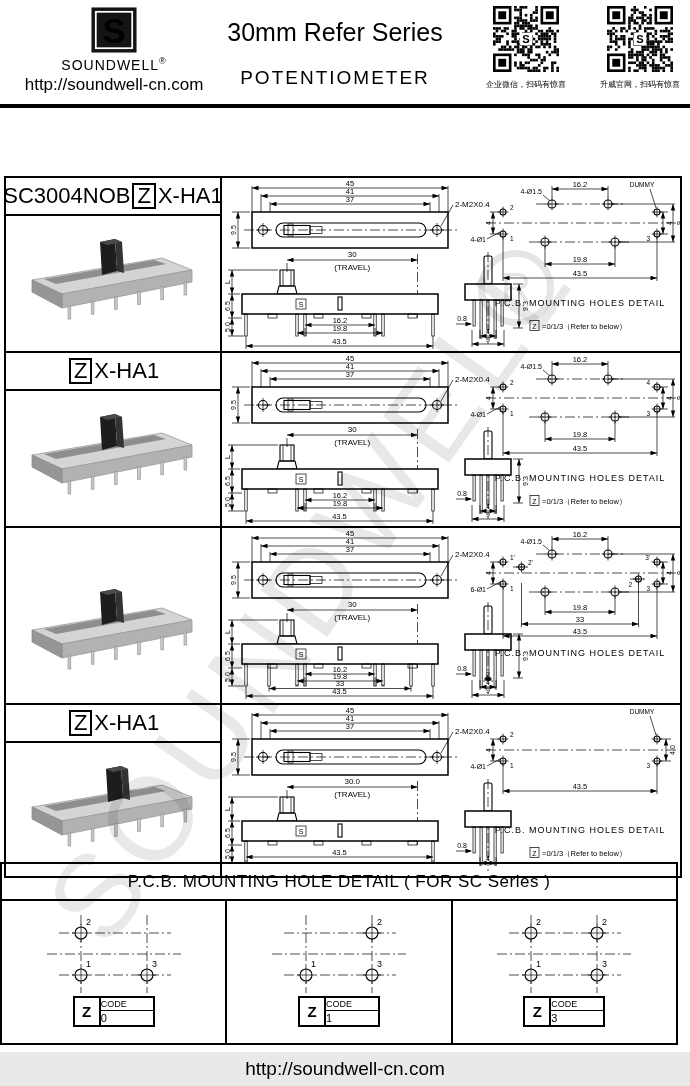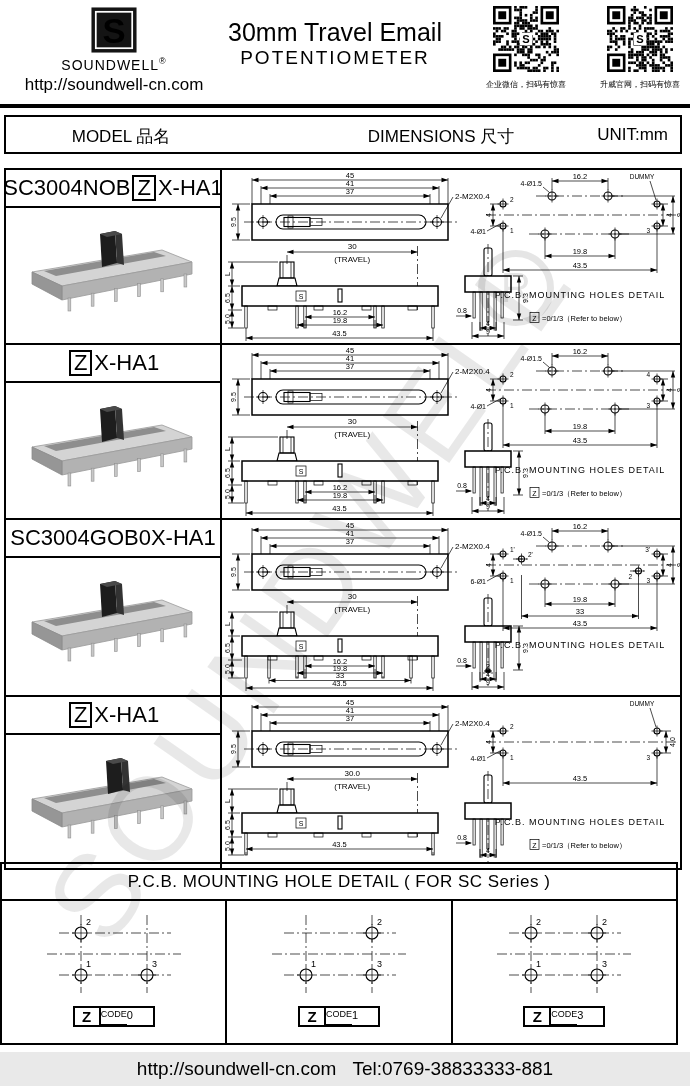--- a/index.html
+++ b/index.html
@@ -7,34 +7,34 @@
         font-family:"Liberation Sans",sans-serif;color:#000}
   
   .hdr{position:absolute;left:0;top:0;width:690px;height:103px}
   .logo-block{position:absolute;left:14px;top:4px;width:200px;text-align:center}
   .logo-ic{display:block;margin:0 auto}
   .brand-line{font-size:14px;letter-spacing:1px}
   .brand-line .reg{font-size:9px;vertical-align:super}
   .brand-url{font-size:17px;margin-top:2px;white-space:nowrap}
   .title-block{position:absolute;left:215px;top:18px;width:240px;text-align:center}
   .t1{font-size:25px}
-  .t2{font-size:19px;letter-spacing:2px;margin-top:0}
+  .t2{font-size:19px;letter-spacing:2px;margin-top:20px}
   .qr-wrap{position:absolute;right:6px;top:6px;display:flex;gap:26px}
   .qr-fig{width:88px;text-align:center}
   .qr-fig svg{width:66px;height:66px;display:block;margin:0 auto}
   .qr-cap{font-size:8px;margin-top:7px;white-space:nowrap}
   .rule{position:absolute;left:0;top:104px;width:690px;height:4px;background:#000}
   
   .mbar{position:absolute;left:4px;top:115px;width:678px;height:39px;border:2px solid #000;box-sizing:border-box}
   .mbar span{position:absolute;top:8px;font-size:17px}
   .mb-model{left:0;width:230px;text-align:center}
   .mb-dims{left:295px;width:280px;text-align:center}
   .mb-unit{right:12px}
   
-  .mtable{position:absolute;left:4px;top:168px;width:678px;height:702px;border:2px solid #000;box-sizing:border-box}
+  .mtable{position:absolute;left:4px;top:176px;width:678px;height:702px;border:2px solid #000;box-sizing:border-box}
   .prow{position:relative}
   .prow+.prow{border-top:2px solid #000}
   .prow:nth-child(1){height:173px}.prow:nth-child(2){height:173px}
   .prow:nth-child(3){height:175px}.prow:nth-child(4){height:171px}
   .lcol{position:absolute;left:0;top:0;bottom:0;width:214px;border-right:2px solid #000}
   .model-box{height:36px;border-bottom:2px solid #000;display:flex;align-items:center;justify-content:center;
              font-size:22px;white-space:nowrap}
   .zb{border:2px solid #000;padding:0 3px;margin:0 2px;line-height:22px;display:inline-block}
   .zb:empty{display:none}
   .photo-svg{position:absolute;left:8px;top:46px}
@@ -50,21 +50,21 @@
   .pcb-title{height:35px;border-bottom:2px solid #000;display:flex;align-items:center;justify-content:center;
              font-size:17px;letter-spacing:.5px}
   .pcb-cols{display:flex;height:142px}
   .pcb-col{flex:1;position:relative}
   .pcb-col+.pcb-col{border-left:2px solid #000}
   .pat{display:block;margin:4px auto 0}
   .code-box{position:absolute;left:50%;bottom:16px;transform:translateX(-50%);
             display:flex;border:2px solid #000;background:#fff}
   .code-box .z{width:24px;display:flex;align-items:center;justify-content:center;
                font-size:15px;font-weight:bold;border-right:2px solid #000}
-  .code-box .cb{display:flex;flex-direction:row;width:52px;text-align:right}
+  .code-box .cb{display:flex;flex-direction:column;width:52px;text-align:left}
   .code-box .cl{font-size:9px;border-bottom:1.5px solid #000;padding:1px 0}
   .code-box .cv{font-size:11px;padding:1px 0}
   
   .footer{position:absolute;left:0;top:1052px;width:690px;height:34px;background:#e9e9e9;
           display:flex;align-items:center;justify-content:center;gap:16px;font-size:19px;white-space:nowrap}
   
   .wm-text{position:absolute;left:130px;top:830px;font-size:118px;letter-spacing:8px;color:rgba(0,0,0,0.09);
            transform:rotate(-55deg);transform-origin:left bottom;white-space:nowrap;pointer-events:none;z-index:6}
   .wm-reg{position:absolute;left:478px;top:250px;width:62px;height:62px;border:7px solid rgba(0,0,0,0.10);
           border-radius:50%;display:flex;align-items:center;justify-content:center;font-size:42px;
@@ -79,21 +79,21 @@
     <div class="logo-block">
       <svg class="logo-ic" width="52" height="52" viewBox="0 0 60 60">
         <rect x="4" y="4" width="52" height="52" fill="#141414"></rect>
         <rect x="9" y="9" width="42" height="42" fill="none" stroke="#fff" stroke-width="2"></rect>
         <text x="30" y="45" text-anchor="middle" font-size="40" font-weight="bold" fill="#fff">S</text>
       </svg>
       <div class="brand-line"><span>SOUNDWELL</span><span class="reg">®</span></div>
       <div class="brand-url">http://soundwell-cn.com</div>
     </div>
     <div class="title-block">
-      <div class="t1">30mm Travel Email</div>
+      <div class="t1">30mm Refer Series</div>
       <div class="t2">POTENTIOMETER</div>
     </div>
     <div class="qr-wrap">
       <div class="qr-fig">
         <svg id="qr1" viewBox="0 0 65 65">
             <rect width="65" height="65" fill="#fff"></rect>
             <rect x="20.8" y="0.0" width="2.6" height="2.6" fill="#000"></rect>
             <rect x="26.0" y="0.0" width="2.6" height="2.6" fill="#000"></rect>
             <rect x="28.6" y="0.0" width="2.6" height="2.6" fill="#000"></rect>
             <rect x="31.2" y="0.0" width="2.6" height="2.6" fill="#000"></rect>
@@ -559,25 +559,20 @@
             <rect x="26.5" y="26.5" width="12" height="12" fill="#fff"></rect>
             <text x="32.5" y="36.7" text-anchor="middle" font-size="11" font-weight="bold" fill="#c4151c">S</text>
           </svg>
         <div class="qr-cap">升威官网，扫码有惊喜</div>
       </div>
     </div>
   </div>
 
   <div class="rule"></div>
 
-  <div class="mbar">
-    <span class="mb-model">MODEL 品名</span>
-    <span class="mb-dims">DIMENSIONS 尺寸</span>
-    <span class="mb-unit">UNIT:mm</span>
-  </div>
 
   <div class="mtable">
 
     <div class="prow">
       <div class="lcol">
         <div class="model-box">
           <span>SC3004NOB</span>
             <span class="zb">Z</span>
             <span>X-HA1</span>
         </div>
@@ -1033,24 +1028,20 @@
             <text x="358" y="128" font-size="9" text-anchor="middle" style="letter-spacing:1px">P.C.B. MOUNTING HOLES DETAIL</text>
             <rect x="308" y="142.5" width="9" height="10" class="thin" fill="#fff"></rect>
             <text x="312.5" y="150.5" font-size="7" text-anchor="middle">Z</text>
             <text x="320" y="150.5" font-size="7.5" text-anchor="start">=0/1/3（Refer to below）</text>
           </svg>
       </div>
     </div>
 
     <div class="prow">
       <div class="lcol">
-        <div class="model-box">
-          <span>SC3004GOB0X-HA1</span>
-            <span></span>
-        </div>
         <svg class="photo-svg" id="photo2" width="198" height="112" viewBox="0 0 198 112">
             <g>
               <polygon points="18,56 148,34 178,46 48,70" fill="#d4d4d4" stroke="#9a9a9a" stroke-width="0.8"></polygon>
               <polygon points="30,55 140,36 152,40 42,60" fill="#8e8e8e"></polygon>
               <polygon points="48,70 178,46 178,58 48,84" fill="#b2b2b2" stroke="#9a9a9a" stroke-width="0.8"></polygon>
               <polygon points="18,56 48,70 48,84 18,68" fill="#969696" stroke="#8a8a8a" stroke-width="0.8"></polygon>
               <rect x="54" y="82" width="2.8" height="13" fill="#c8c8c8" stroke="#8f8f8f" stroke-width="0.6"></rect>
               <rect x="77.2" y="77.2" width="2.8" height="13" fill="#c8c8c8" stroke="#8f8f8f" stroke-width="0.6"></rect>
               <rect x="100.4" y="72.4" width="2.8" height="13" fill="#c8c8c8" stroke="#8f8f8f" stroke-width="0.6"></rect>
               <rect x="123.6" y="67.6" width="2.8" height="13" fill="#c8c8c8" stroke="#8f8f8f" stroke-width="0.6"></rect>
@@ -1557,19 +1548,18 @@
               <span class="cl">CODE</span>
               <span class="cv">3</span>
             </span>
         </div>
       </div>
     </div>
   </div>
 
   <div class="footer">
     <span>http://soundwell-cn.com</span>
-    <span>Tel:0769-38833333-881</span>
   </div>
 
   <div class="wm-text">SOUNDWELL</div>
   <div class="wm-reg">R</div>
 
 </div>
 
 </body></html>

